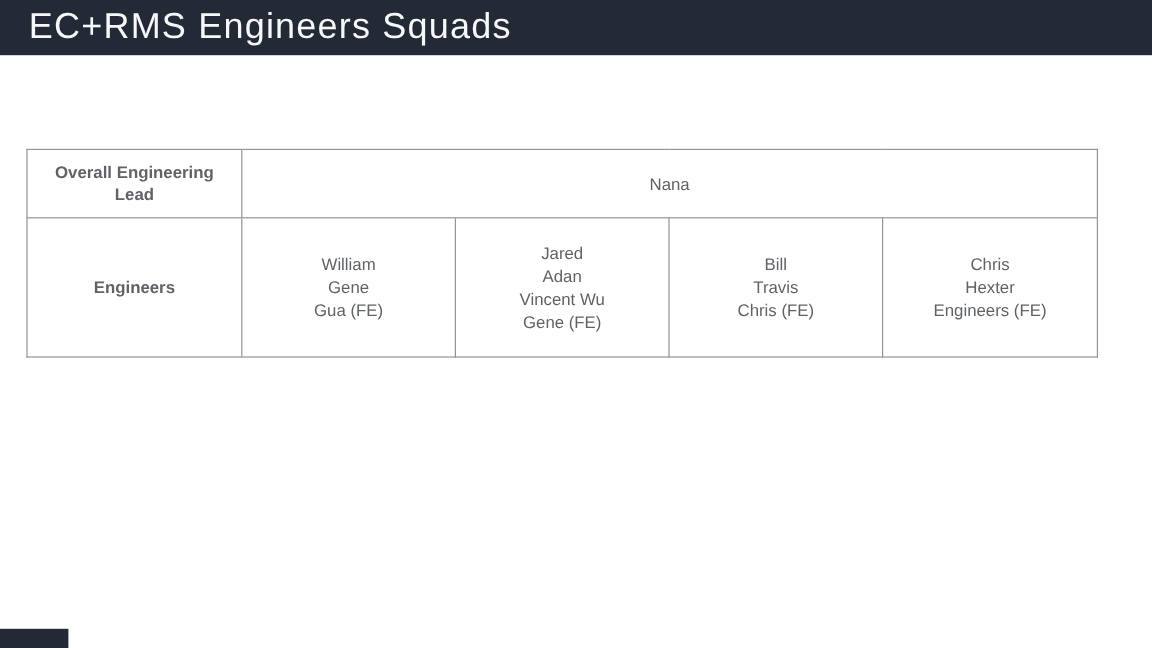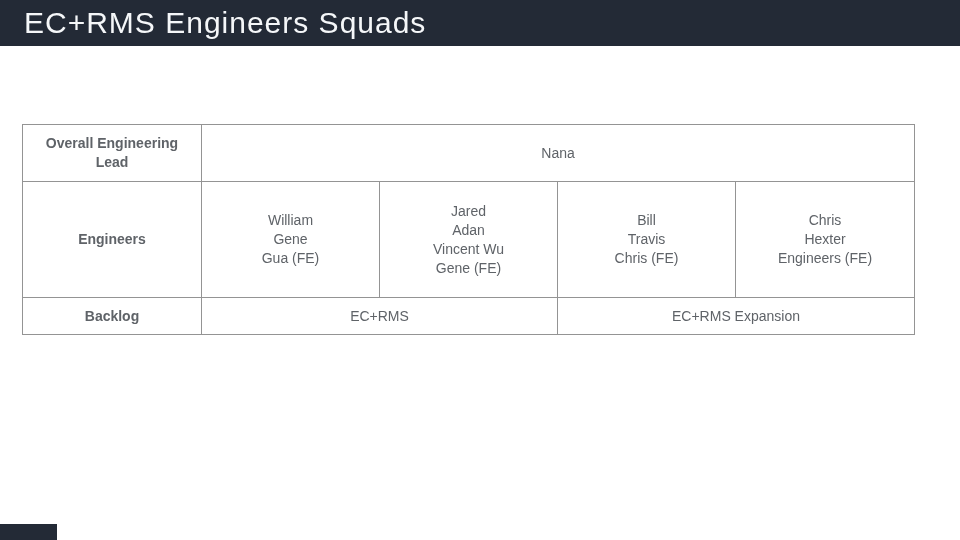--- a/index.html
+++ b/index.html
@@ -101,21 +101,16 @@
           <div>Bill</div>
           <div>Travis</div>
           <div>Chris (FE)</div>
         </td>
       <td class="lines">
           <div>Chris</div>
           <div>Hexter</div>
           <div>Engineers (FE)</div>
         </td>
     </tr>
-    <tr class="r-backlog">
-      <td class="label">Backlog</td>
-      <td colspan="2">EC+RMS</td>
-      <td colspan="2">EC+RMS Expansion</td>
-    </tr>
   </tbody>
 </table>
 
 <div class="corner-bar"></div>
 
 </body></html>

